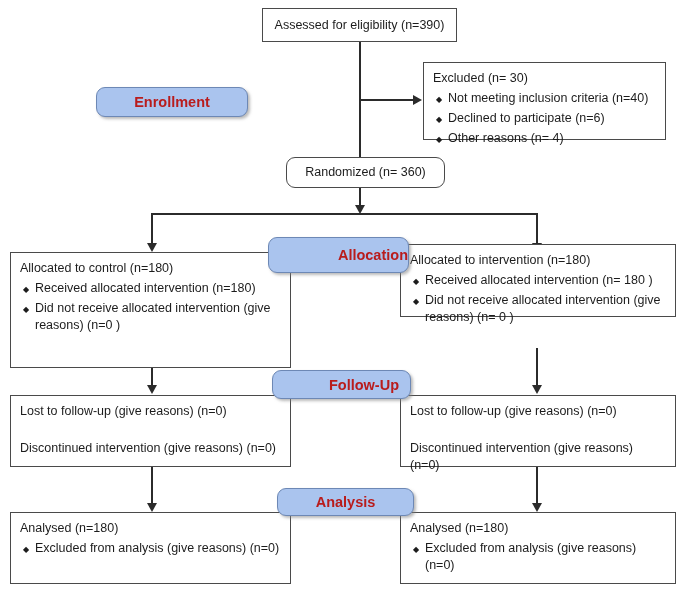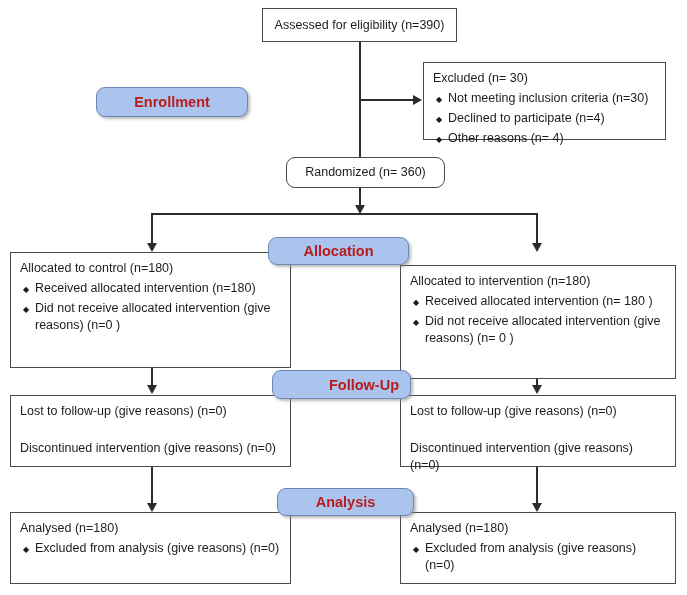--- a/index.html
+++ b/index.html
@@ -60,56 +60,56 @@
   <div class="arrow-down" style="left:532px;top:385px;"></div>
 
   <div class="vline" style="left:151px;top:467px;height:37px;"></div>
   <div class="arrow-down" style="left:147px;top:503px;"></div>
   <div class="vline" style="left:536px;top:467px;height:37px;"></div>
   <div class="arrow-down" style="left:532px;top:503px;"></div>
 
   <div class="stage" style="left:96px;top:87px;width:152px;height:30px;">
     <span>Enrollment</span>
   </div>
-  <div class="stage" style="left:268px;top:237px;width:141px;height:28px;">
+  <div class="stage" style="left:268px;top:237px;width:141px;height:36px;justify-content:flex-end;">
     <span>Allocation</span>
   </div>
   <div class="stage" style="left:272px;top:370px;width:139px;height:29px;padding-left:45px;">
     <span>Follow-Up</span>
   </div>
   <div class="stage" style="left:277px;top:488px;width:137px;height:28px;">
     <span>Analysis</span>
   </div>
 
   <div class="box center" style="left:262px;top:8px;width:195px;height:34px;">
     <span>Assessed for eligibility (n=390)</span>
   </div>
 
   <div class="box pad" style="left:423px;top:62px;width:243px;height:78px;">
     <span class="title">Excluded (n= 30)</span>
     <ul class="bullets">
-        <li><span class="dot">◆</span><span>Not meeting inclusion criteria (n=30)</span></li>
-        <li><span class="dot">◆</span><span>Declined to participate (n=4)</span></li>
+        <li><span class="dot">◆</span><span>Not meeting inclusion criteria (n=40)</span></li>
+        <li><span class="dot">◆</span><span>Declined to participate (n=6)</span></li>
         <li><span class="dot">◆</span><span>Other reasons (n= 4)</span></li>
       </ul>
   </div>
 
   <div class="box center" style="left:286px;top:157px;width:159px;height:31px;border-radius:9px;">
     <span>Randomized (n= 360)</span>
   </div>
 
   <div class="box pad" style="left:10px;top:252px;width:281px;height:116px;">
     <span class="title">Allocated to control (n=180)</span>
     <ul class="bullets">
         <li><span class="dot">◆</span><span>Received allocated intervention (n=180)</span></li>
         <li><span class="dot">◆</span><span>Did not receive allocated intervention (give reasons) (n=0  )</span></li>
       </ul>
   </div>
 
-  <div class="box pad" style="left:400px;top:265px;width:276px;height:114px;">
+  <div class="box pad" style="left:400px;top:244px;width:276px;height:73px;">
     <span class="title">Allocated to intervention (n=180)</span>
     <ul class="bullets">
         <li><span class="dot">◆</span><span>Received allocated intervention (n= 180 )</span></li>
         <li><span class="dot">◆</span><span>Did not receive allocated intervention (give reasons) (n= 0 )</span></li>
       </ul>
   </div>
 
   <div class="box pad" style="left:10px;top:395px;width:281px;height:72px;">
     <p class="gapline">Lost to follow-up (give reasons) (n=0)</p>
     <p class="gapline">Discontinued intervention (give reasons) (n=0)</p>

